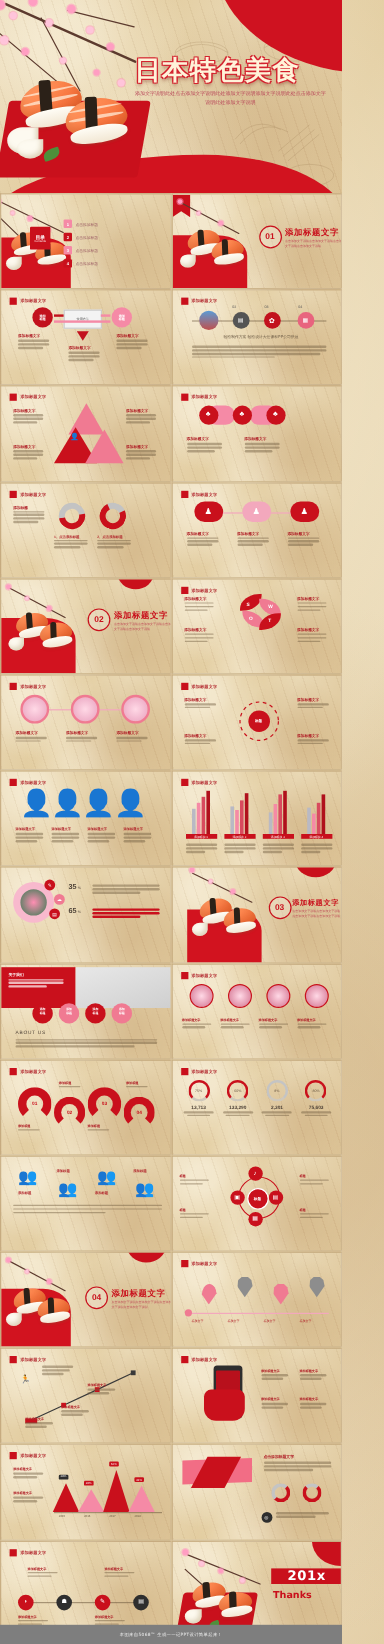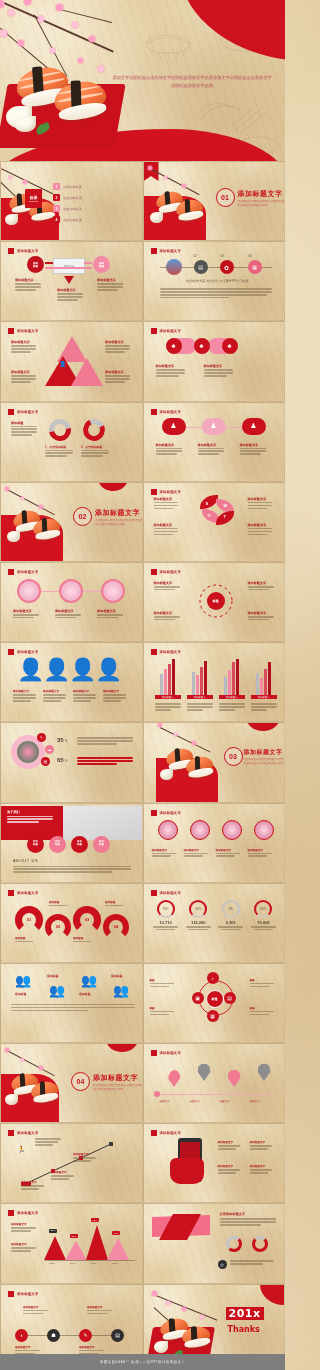--- a/index.html
+++ b/index.html
@@ -181,20 +181,21 @@
       <div class="stripe" style="top:22%"></div>
         <div class="stripe" style="top:48%"></div>
       <div class="nori"></div>
         <div class="rice"></div>
     </div>
     <div class="daikon" style="left:4px;top:48px;width:26px;height:22px"></div>
     <div class="daikon" style="left:12px;top:58px;width:22px;height:16px"></div>
     <div class="shiso" style="left:34px;top:66px"></div>
   </div>
 
+  <div class="title-cn">日本特色美食</div>
   <div class="title-sub">添加文字说明此处点击添加文字说明此处添加文字说明添加文字说明此处点击添加文字说明此处添加文字说明</div>
 </section>
 
 <div id="grid">
 
   <div class="row">
 
     <div class="slide kraft">
       <div class="noodleline"></div>
       <div style="position:absolute;left:0;bottom:0;width:58px;height:42px;background:#d2131f;border-radius:0 40% 0 0"></div>
@@ -1135,21 +1136,21 @@
           <div class="nori"></div>
             <div class="rice"></div>
           </div>
         <div class="nigiri" style="left:32px;top:12px;width:28px;height:16px;transform:rotate(-10deg)">
           <div class="nori"></div>
             <div class="rice"></div>
           </div>
         <div class="daikon" style="left:4px;top:26px;width:14px;height:12px"></div>
         <div class="shiso" style="left:24px;top:36px;width:9px;height:6px"></div>
       </div>
-      <div style="position:absolute;left:82px;top:22px;background:#c9101c;color:#fff;font-size:11px;font-weight:700;padding:0 3px;letter-spacing:.5px;font-family:'DejaVu Sans',sans-serif">201x</div>
+      <div style="position:absolute;left:82px;top:22px;background:#c9101c;color:#fff;font-size:11px;font-weight:700;padding:0 14px;letter-spacing:.5px;font-family:'DejaVu Sans',sans-serif">201x</div>
       <div style="position:absolute;left:84px;top:40px;color:#c9101c;font-size:8px;font-weight:700;font-family:'DejaVu Sans',sans-serif">Thanks</div>
     </div>
   </div>
 
 </div>
 
 <div id="footer">
   <span class="ft">本图来自5068™ 生成——记PPT设计简单起来！</span>
 </div>
 

